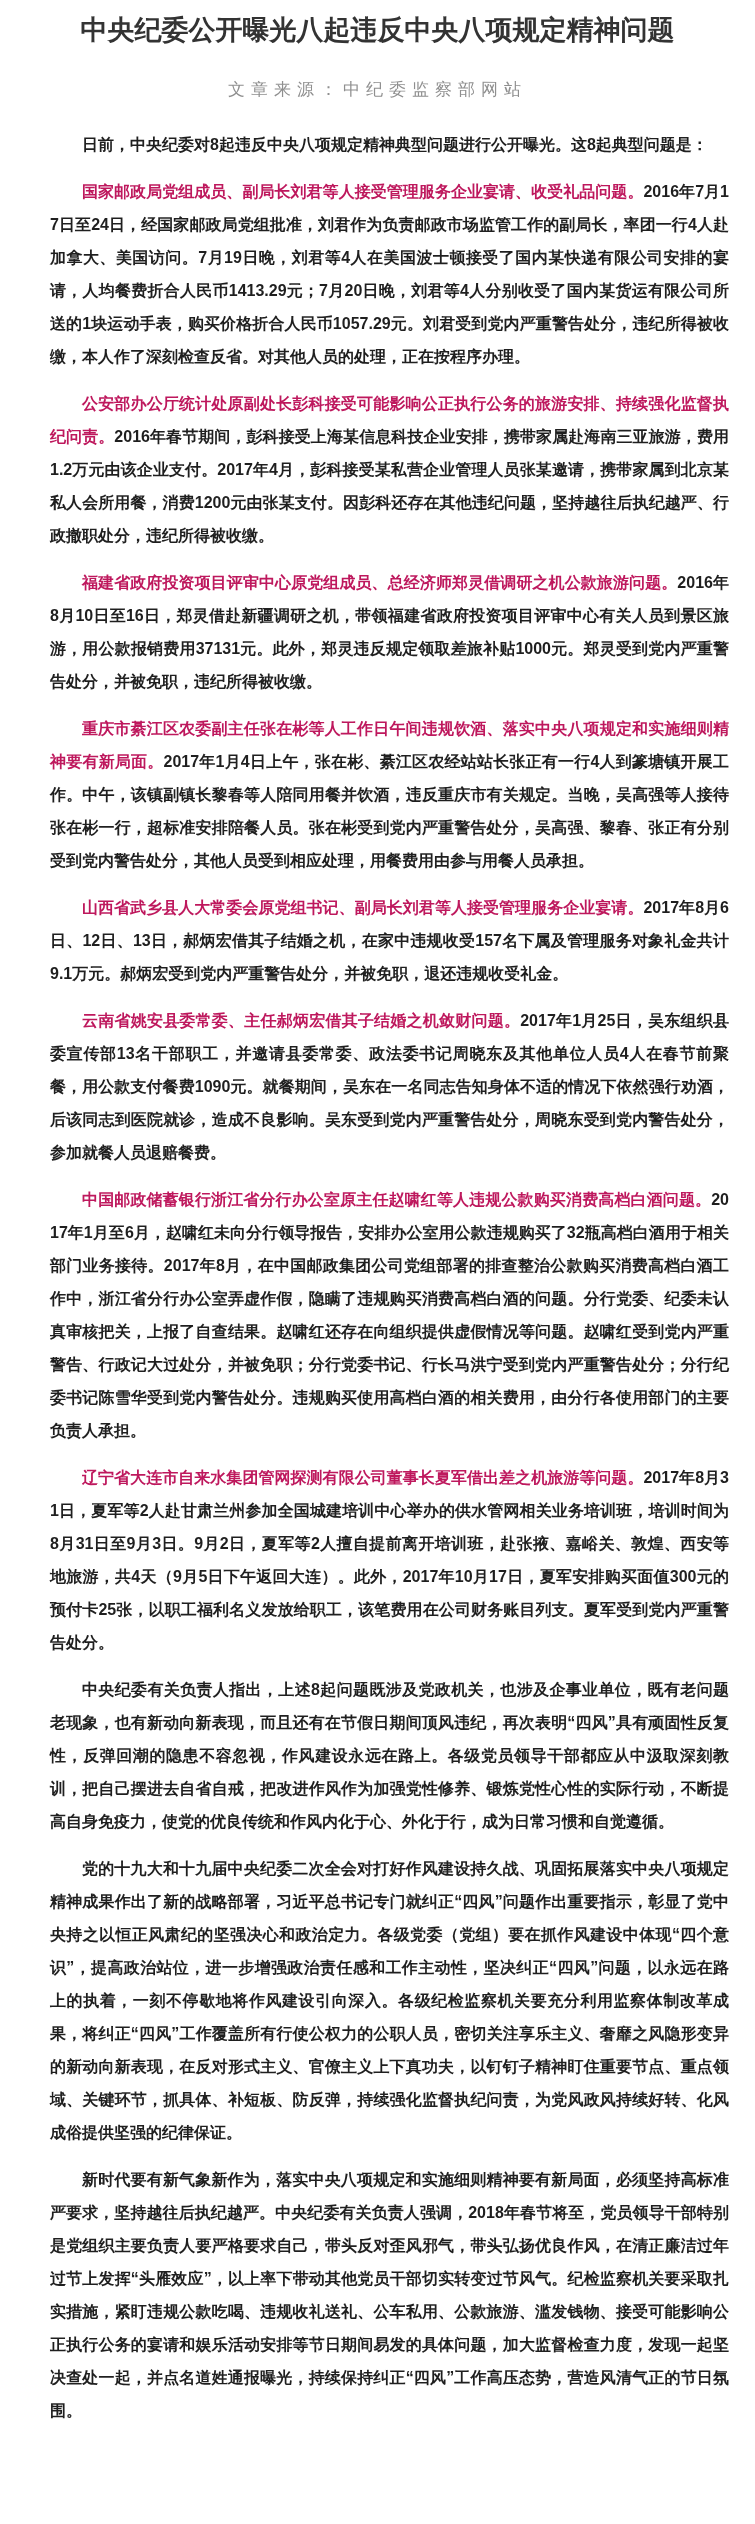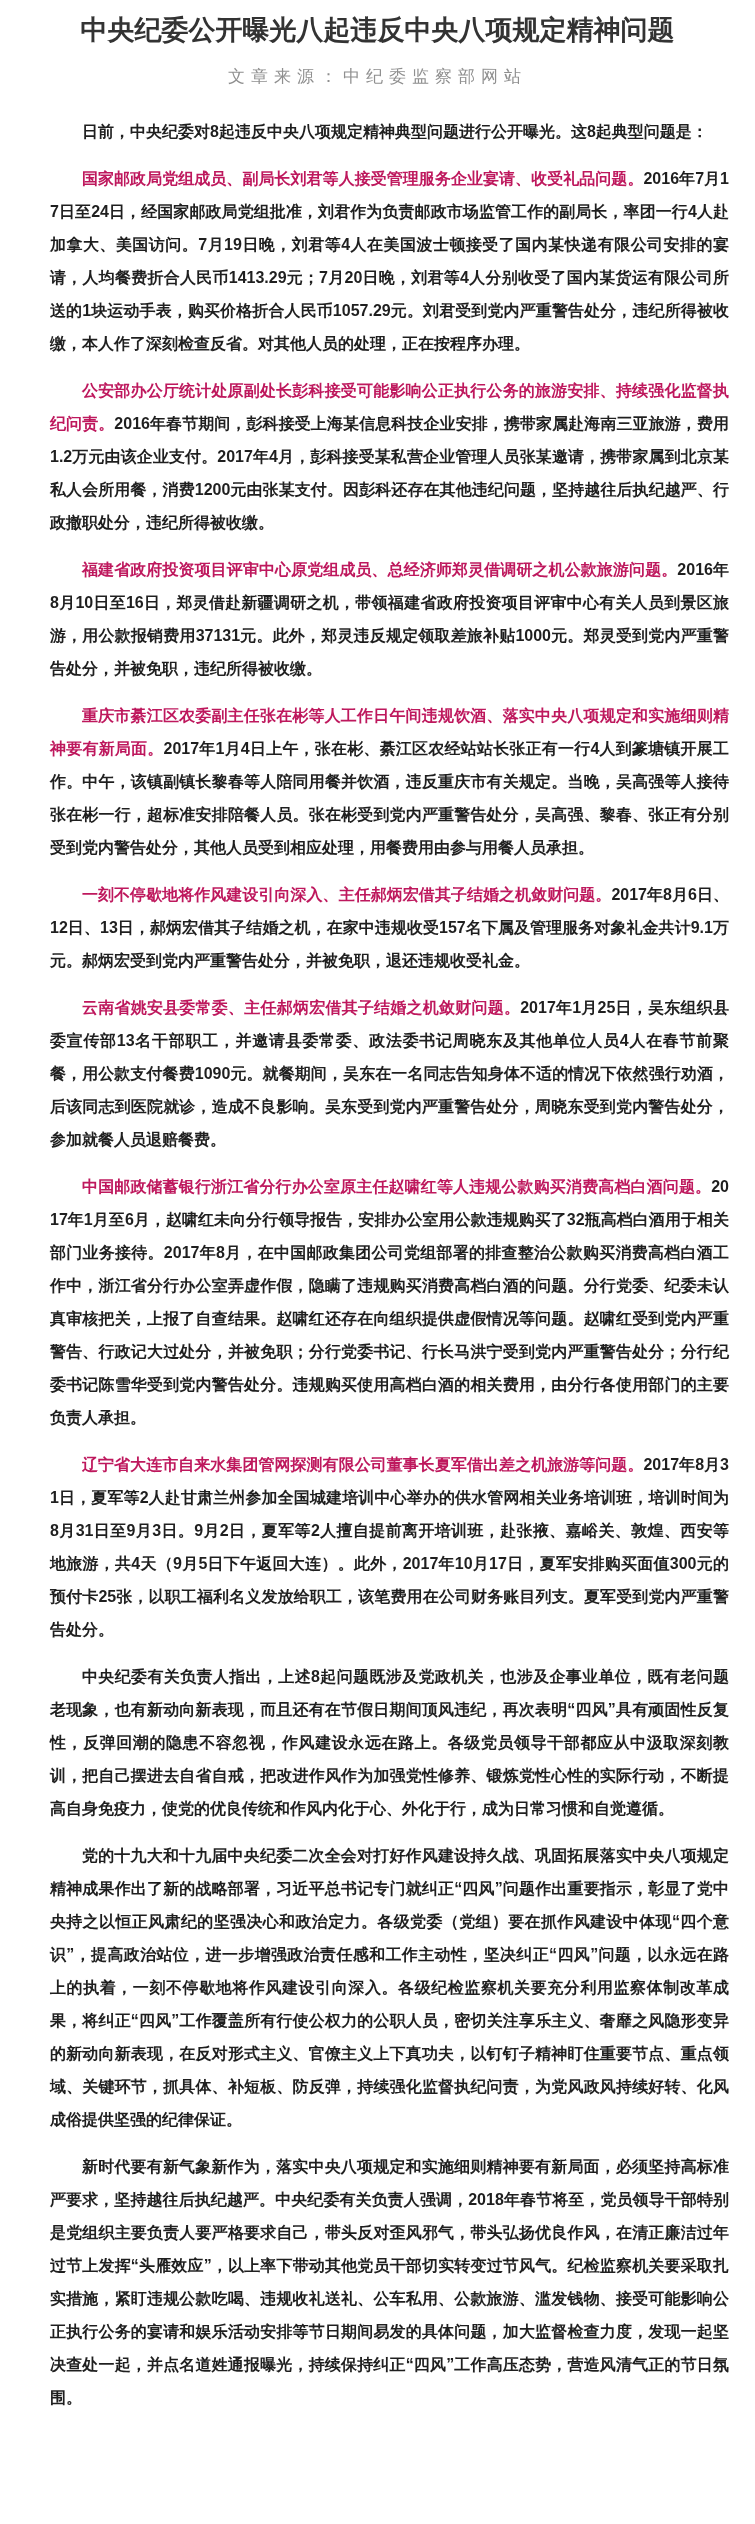--- a/index.html
+++ b/index.html
@@ -17,21 +17,21 @@
   .title {
     margin: 0;
     padding: 0 20px;
     text-align: center;
     font-size: 27px;
     line-height: 36px;
     font-weight: bold;
     color: #333333;
   }
   .source {
-    margin-top: 17px;
+    margin-top: 30px;
     text-align: center;
     font-size: 17px;
     line-height: 24px;
     letter-spacing: 6px;
     color: #8f8f8f;
   }
   .content {
     margin-top: 26px;
     padding: 0 26px 0 50px;
   }
@@ -60,21 +60,21 @@
     <p>日前，中央纪委对8起违反中央八项规定精神典型问题进行公开曝光。这8起典型问题是：</p>
 
     <p><span class="headline">国家邮政局党组成员、副局长刘君等人接受管理服务企业宴请、收受礼品问题。</span><span>2016年7月17日至24日，经国家邮政局党组批准，刘君作为负责邮政市场监管工作的副局长，率团一行4人赴加拿大、美国访问。7月19日晚，刘君等4人在美国波士顿接受了国内某快递有限公司安排的宴请，人均餐费折合人民币1413.29元；7月20日晚，刘君等4人分别收受了国内某货运有限公司所送的1块运动手表，购买价格折合人民币1057.29元。刘君受到党内严重警告处分，违纪所得被收缴，本人作了深刻检查反省。对其他人员的处理，正在按程序办理。</span></p>
 
     <p><span class="headline">公安部办公厅统计处原副处长彭科接受可能影响公正执行公务的旅游安排、持续强化监督执纪问责。</span><span>2016年春节期间，彭科接受上海某信息科技企业安排，携带家属赴海南三亚旅游，费用1.2万元由该企业支付。2017年4月，彭科接受某私营企业管理人员张某邀请，携带家属到北京某私人会所用餐，消费1200元由张某支付。因彭科还存在其他违纪问题，坚持越往后执纪越严、行政撤职处分，违纪所得被收缴。</span></p>
 
     <p><span class="headline">福建省政府投资项目评审中心原党组成员、总经济师郑灵借调研之机公款旅游问题。</span><span>2016年8月10日至16日，郑灵借赴新疆调研之机，带领福建省政府投资项目评审中心有关人员到景区旅游，用公款报销费用37131元。此外，郑灵违反规定领取差旅补贴1000元。郑灵受到党内严重警告处分，并被免职，违纪所得被收缴。</span></p>
 
     <p><span class="headline">重庆市綦江区农委副主任张在彬等人工作日午间违规饮酒、落实中央八项规定和实施细则精神要有新局面。</span><span>2017年1月4日上午，张在彬、綦江区农经站站长张正有一行4人到篆塘镇开展工作。中午，该镇副镇长黎春等人陪同用餐并饮酒，违反重庆市有关规定。当晚，吴高强等人接待张在彬一行，超标准安排陪餐人员。张在彬受到党内严重警告处分，吴高强、黎春、张正有分别受到党内警告处分，其他人员受到相应处理，用餐费用由参与用餐人员承担。</span></p>
 
-    <p><span class="headline">一刻不停歇地将作风建设引向深入、主任郝炳宏借其子结婚之机敛财问题。</span><span>2017年8月6日、12日、13日，郝炳宏借其子结婚之机，在家中违规收受157名下属及管理服务对象礼金共计9.1万元。郝炳宏受到党内严重警告处分，并被免职，退还违规收受礼金。</span></p>
+    <p><span class="headline">山西省武乡县人大常委会原党组书记、副局长刘君等人接受管理服务企业宴请。</span><span>2017年8月6日、12日、13日，郝炳宏借其子结婚之机，在家中违规收受157名下属及管理服务对象礼金共计9.1万元。郝炳宏受到党内严重警告处分，并被免职，退还违规收受礼金。</span></p>
 
     <p><span class="headline">云南省姚安县委常委、主任郝炳宏借其子结婚之机敛财问题。</span><span>2017年1月25日，吴东组织县委宣传部13名干部职工，并邀请县委常委、政法委书记周晓东及其他单位人员4人在春节前聚餐，用公款支付餐费1090元。就餐期间，吴东在一名同志告知身体不适的情况下依然强行劝酒，后该同志到医院就诊，造成不良影响。吴东受到党内严重警告处分，周晓东受到党内警告处分，参加就餐人员退赔餐费。</span></p>
 
     <p><span class="headline">中国邮政储蓄银行浙江省分行办公室原主任赵啸红等人违规公款购买消费高档白酒问题。</span><span>2017年1月至6月，赵啸红未向分行领导报告，安排办公室用公款违规购买了32瓶高档白酒用于相关部门业务接待。2017年8月，在中国邮政集团公司党组部署的排查整治公款购买消费高档白酒工作中，浙江省分行办公室弄虚作假，隐瞒了违规购买消费高档白酒的问题。分行党委、纪委未认真审核把关，上报了自查结果。赵啸红还存在向组织提供虚假情况等问题。赵啸红受到党内严重警告、行政记大过处分，并被免职；分行党委书记、行长马洪宁受到党内严重警告处分；分行纪委书记陈雪华受到党内警告处分。违规购买使用高档白酒的相关费用，由分行各使用部门的主要负责人承担。</span></p>
 
     <p><span class="headline">辽宁省大连市自来水集团管网探测有限公司董事长夏军借出差之机旅游等问题。</span><span>2017年8月31日，夏军等2人赴甘肃兰州参加全国城建培训中心举办的供水管网相关业务培训班，培训时间为8月31日至9月3日。9月2日，夏军等2人擅自提前离开培训班，赴张掖、嘉峪关、敦煌、西安等地旅游，共4天（9月5日下午返回大连）。此外，2017年10月17日，夏军安排购买面值300元的预付卡25张，以职工福利名义发放给职工，该笔费用在公司财务账目列支。夏军受到党内严重警告处分。</span></p>
 
     <p>中央纪委有关负责人指出，上述8起问题既涉及党政机关，也涉及企事业单位，既有老问题老现象，也有新动向新表现，而且还有在节假日期间顶风违纪，再次表明“四风”具有顽固性反复性，反弹回潮的隐患不容忽视，作风建设永远在路上。各级党员领导干部都应从中汲取深刻教训，把自己摆进去自省自戒，把改进作风作为加强党性修养、锻炼党性心性的实际行动，不断提高自身免疫力，使党的优良传统和作风内化于心、外化于行，成为日常习惯和自觉遵循。</p>
     <p>党的十九大和十九届中央纪委二次全会对打好作风建设持久战、巩固拓展落实中央八项规定精神成果作出了新的战略部署，习近平总书记专门就纠正“四风”问题作出重要指示，彰显了党中央持之以恒正风肃纪的坚强决心和政治定力。各级党委（党组）要在抓作风建设中体现“四个意识”，提高政治站位，进一步增强政治责任感和工作主动性，坚决纠正“四风”问题，以永远在路上的执着，一刻不停歇地将作风建设引向深入。各级纪检监察机关要充分利用监察体制改革成果，将纠正“四风”工作覆盖所有行使公权力的公职人员，密切关注享乐主义、奢靡之风隐形变异的新动向新表现，在反对形式主义、官僚主义上下真功夫，以钉钉子精神盯住重要节点、重点领域、关键环节，抓具体、补短板、防反弹，持续强化监督执纪问责，为党风政风持续好转、化风成俗提供坚强的纪律保证。</p>
     <p>新时代要有新气象新作为，落实中央八项规定和实施细则精神要有新局面，必须坚持高标准严要求，坚持越往后执纪越严。中央纪委有关负责人强调，2018年春节将至，党员领导干部特别是党组织主要负责人要严格要求自己，带头反对歪风邪气，带头弘扬优良作风，在清正廉洁过年过节上发挥“头雁效应”，以上率下带动其他党员干部切实转变过节风气。纪检监察机关要采取扎实措施，紧盯违规公款吃喝、违规收礼送礼、公车私用、公款旅游、滥发钱物、接受可能影响公正执行公务的宴请和娱乐活动安排等节日期间易发的具体问题，加大监督检查力度，发现一起坚决查处一起，并点名道姓通报曝光，持续保持纠正“四风”工作高压态势，营造风清气正的节日氛围。</p>

